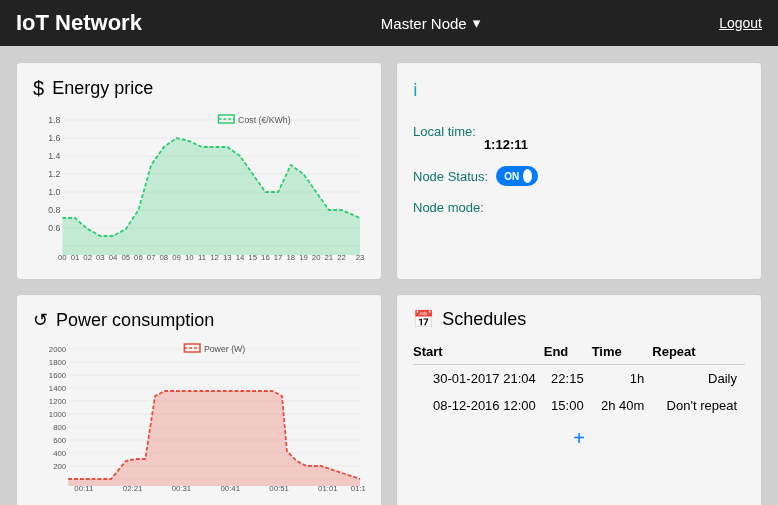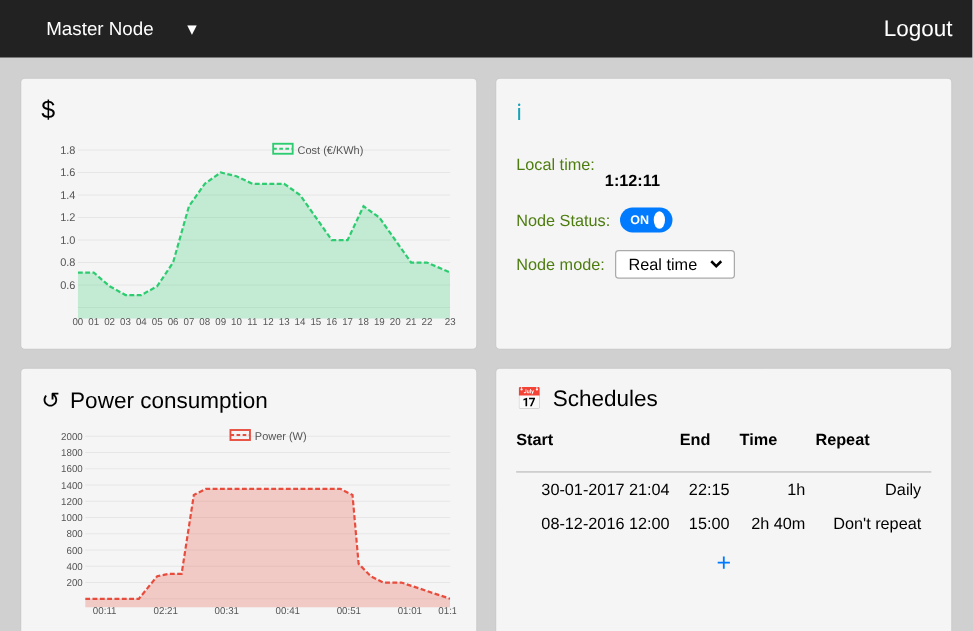--- a/index.html
+++ b/index.html
@@ -10,23 +10,23 @@
       background: #222;
       color: #fff;
       display: flex;
       align-items: center;
       justify-content: space-between;
       padding: 0 16px;
       height: 46px;
     }
     .navbar-brand { font-size: 22px; font-weight: bold; }
     .navbar-center { display: flex; align-items: center; gap: 6px; cursor: pointer; }
-    .navbar-center span { font-size: 15px; margin-left: 21px; }
+    .navbar-center span { font-size: 15px; }
     .dropdown-arrow { font-size: 10px; }
-    .navbar-logout { font-size: 18px; cursor: pointer; }
+    .navbar-logout { font-size: 14px; cursor: pointer; text-decoration: underline; }
 
     
     .main-content {
       padding: 16px;
       display: grid;
       grid-template-columns: 1fr 1fr;
       grid-template-rows: auto auto;
       gap: 14px;
     }
 
@@ -54,21 +54,21 @@
       position: relative;
     }
 
     
     .module-info-row {
       margin-bottom: 14px;
       display: flex;
       align-items: center;
       gap: 8px;
     }
-    .module-info-label { color: #4d7c0f; }
+    .module-info-label { color: #0f766e; }
     .module-info-value { font-weight: bold; margin-top: 26px; }
 
     .toggle-switch {
       display: inline-flex;
       align-items: center;
       background: #007bff;
       border-radius: 12px;
       padding: 2px 6px;
       color: #fff;
       font-size: 11px;
@@ -105,21 +105,21 @@
     }
 
     
     .schedules-table {
       width: 100%;
       border-collapse: collapse;
     }
     .schedules-table th {
       text-align: left;
       font-weight: bold;
-      padding: 4px 8px 18px 0;
+      padding: 4px 8px 5px 0;
       border-bottom: 1px solid #ccc;
       font-size: 13px;
     }
     .schedules-table td {
       padding: 6px 8px 6px 0;
       font-size: 13px;
       text-align: right;
     }
     .add-btn {
       display: block;
@@ -130,32 +130,34 @@
       margin-top: 8px;
     }
 
     
     svg text { font-family: Arial, sans-serif; }
   </style>
 </head>
 <body>
 
 <nav class="navbar">
+  <span class="navbar-brand">IoT Network</span>
   <div class="navbar-center">
     <span>Master Node</span>
     <span class="dropdown-arrow">▾</span>
   </div>
   <span class="navbar-logout">Logout</span>
 </nav>
 
 <div class="main-content">
 
   <div class="card">
     <div class="card-title">
       <span style="font-size:20px;">$</span>
+      <span>Energy price</span>
     </div>
     <div class="chart-container">
       <svg width="100%" height="155" viewBox="0 0 340 155" preserveAspectRatio="none">
 
         <line x1="30" y1="10" x2="335" y2="10" stroke="#ddd" stroke-width="0.5"></line>
         <line x1="30" y1="28" x2="335" y2="28" stroke="#ddd" stroke-width="0.5"></line>
         <line x1="30" y1="46" x2="335" y2="46" stroke="#ddd" stroke-width="0.5"></line>
         <line x1="30" y1="64" x2="335" y2="64" stroke="#ddd" stroke-width="0.5"></line>
         <line x1="30" y1="82" x2="335" y2="82" stroke="#ddd" stroke-width="0.5"></line>
         <line x1="30" y1="100" x2="335" y2="100" stroke="#ddd" stroke-width="0.5"></line>
@@ -223,27 +225,20 @@
     <div class="module-info-row">
       <span class="module-info-label">Node Status:</span>
       <div class="toggle-switch">
         <span style="font-size:10px; font-weight:bold; margin-left:2px;">ON</span>
         <div class="toggle-knob" style="margin-left:4px;"></div>
       </div>
     </div>
 
     <div class="module-info-row">
       <span class="module-info-label">Node mode:</span>
-      <div class="select-wrapper">
-        <select>
-          <option>Real time</option>
-          <option>Scheduled</option>
-          <option>Manual</option>
-        </select>
-      </div>
     </div>
   </div>
 
   <div class="card">
     <div class="card-title">
       <span style="font-size:18px;">↺</span>
       <span>Power consumption</span>
     </div>
     <div class="chart-container">
       <svg width="100%" height="155" viewBox="0 0 340 155" preserveAspectRatio="none">

